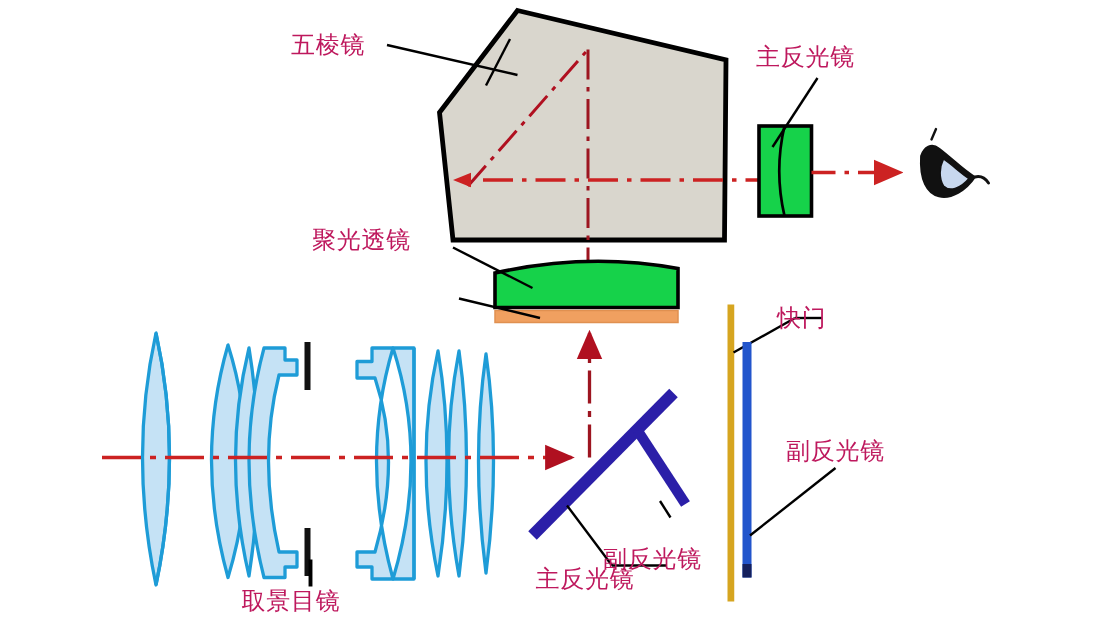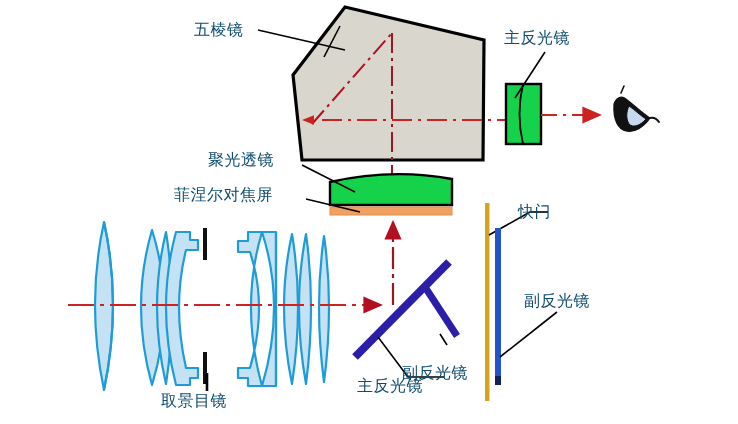--- a/index.html
+++ b/index.html
@@ -19,21 +19,21 @@
     position: absolute;
     left: 0;
     top: 0;
     width: 738px;
     height: 424px;
   }
   .lbl {
     position: absolute;
     font-family: "DejaVu Sans", "Liberation Sans", sans-serif;
     font-size: 16px;
-    color: #0c4a6e;
+    color: #be185d;
     white-space: nowrap;
     letter-spacing: 0.5px;
     line-height: 1;
   }
   .wm {
     position: absolute;
     font-family: "DejaVu Sans", "Liberation Sans", sans-serif;
     font-size: 19px;
     color: #5a5a5a;
     white-space: nowrap;
@@ -187,21 +187,20 @@
       <line x1="207" y1="373" x2="207" y2="391" stroke="#000000" stroke-width="2.6"></line>
     </g>
   </svg>
 
   <div class="lbl" style="left:194px; top:22px;">五棱镜</div>
 
   <div class="lbl" style="left:504px; top:30px;">主反光镜</div>
 
   <div class="lbl" style="left:208px; top:152px;">聚光透镜</div>
 
-  <div class="lbl" style="left:174px; top:187px;">菲涅尔对焦屏</div>
 
   <div class="lbl" style="left:518px; top:204px;">快门</div>
 
   <div class="lbl" style="left:524px; top:293px;">副反光镜</div>
 
   <div class="lbl" style="left:402px; top:345px;margin-top:20px;">副反光镜</div>
 
   <div class="lbl" style="left:357px; top:378px;">主反光镜</div>
 
   <div class="lbl" style="left:161px; top:393px;">取景目镜</div>

